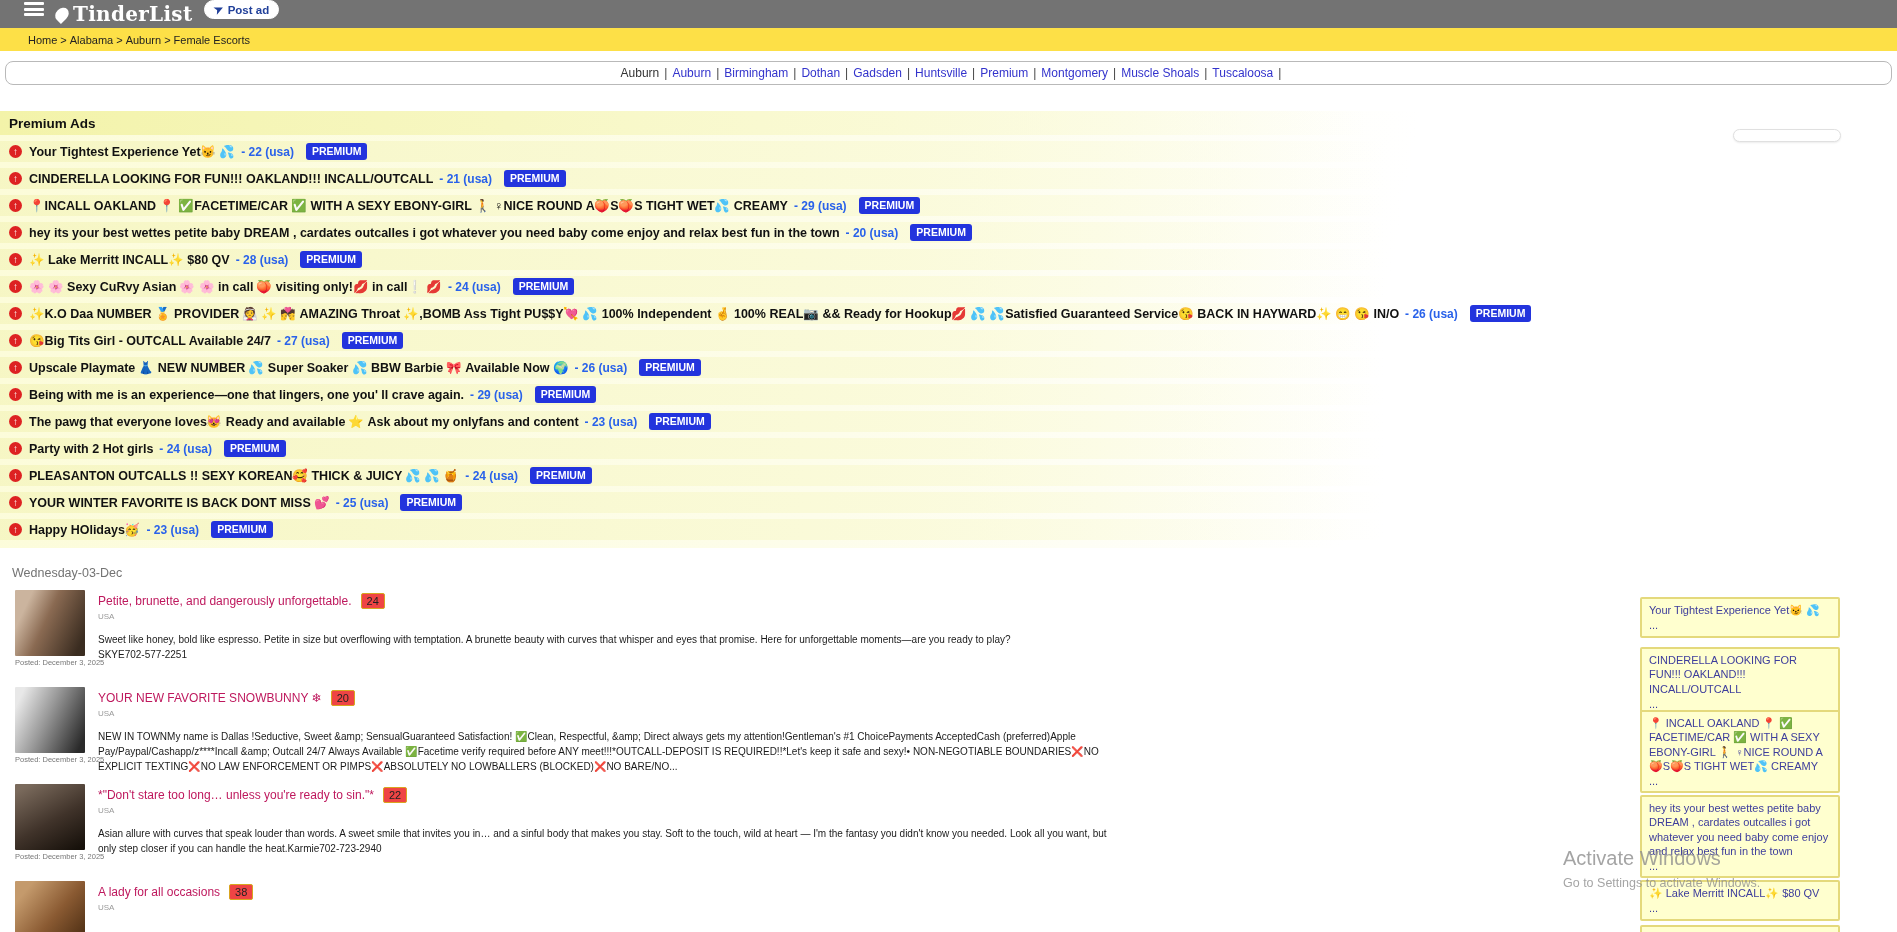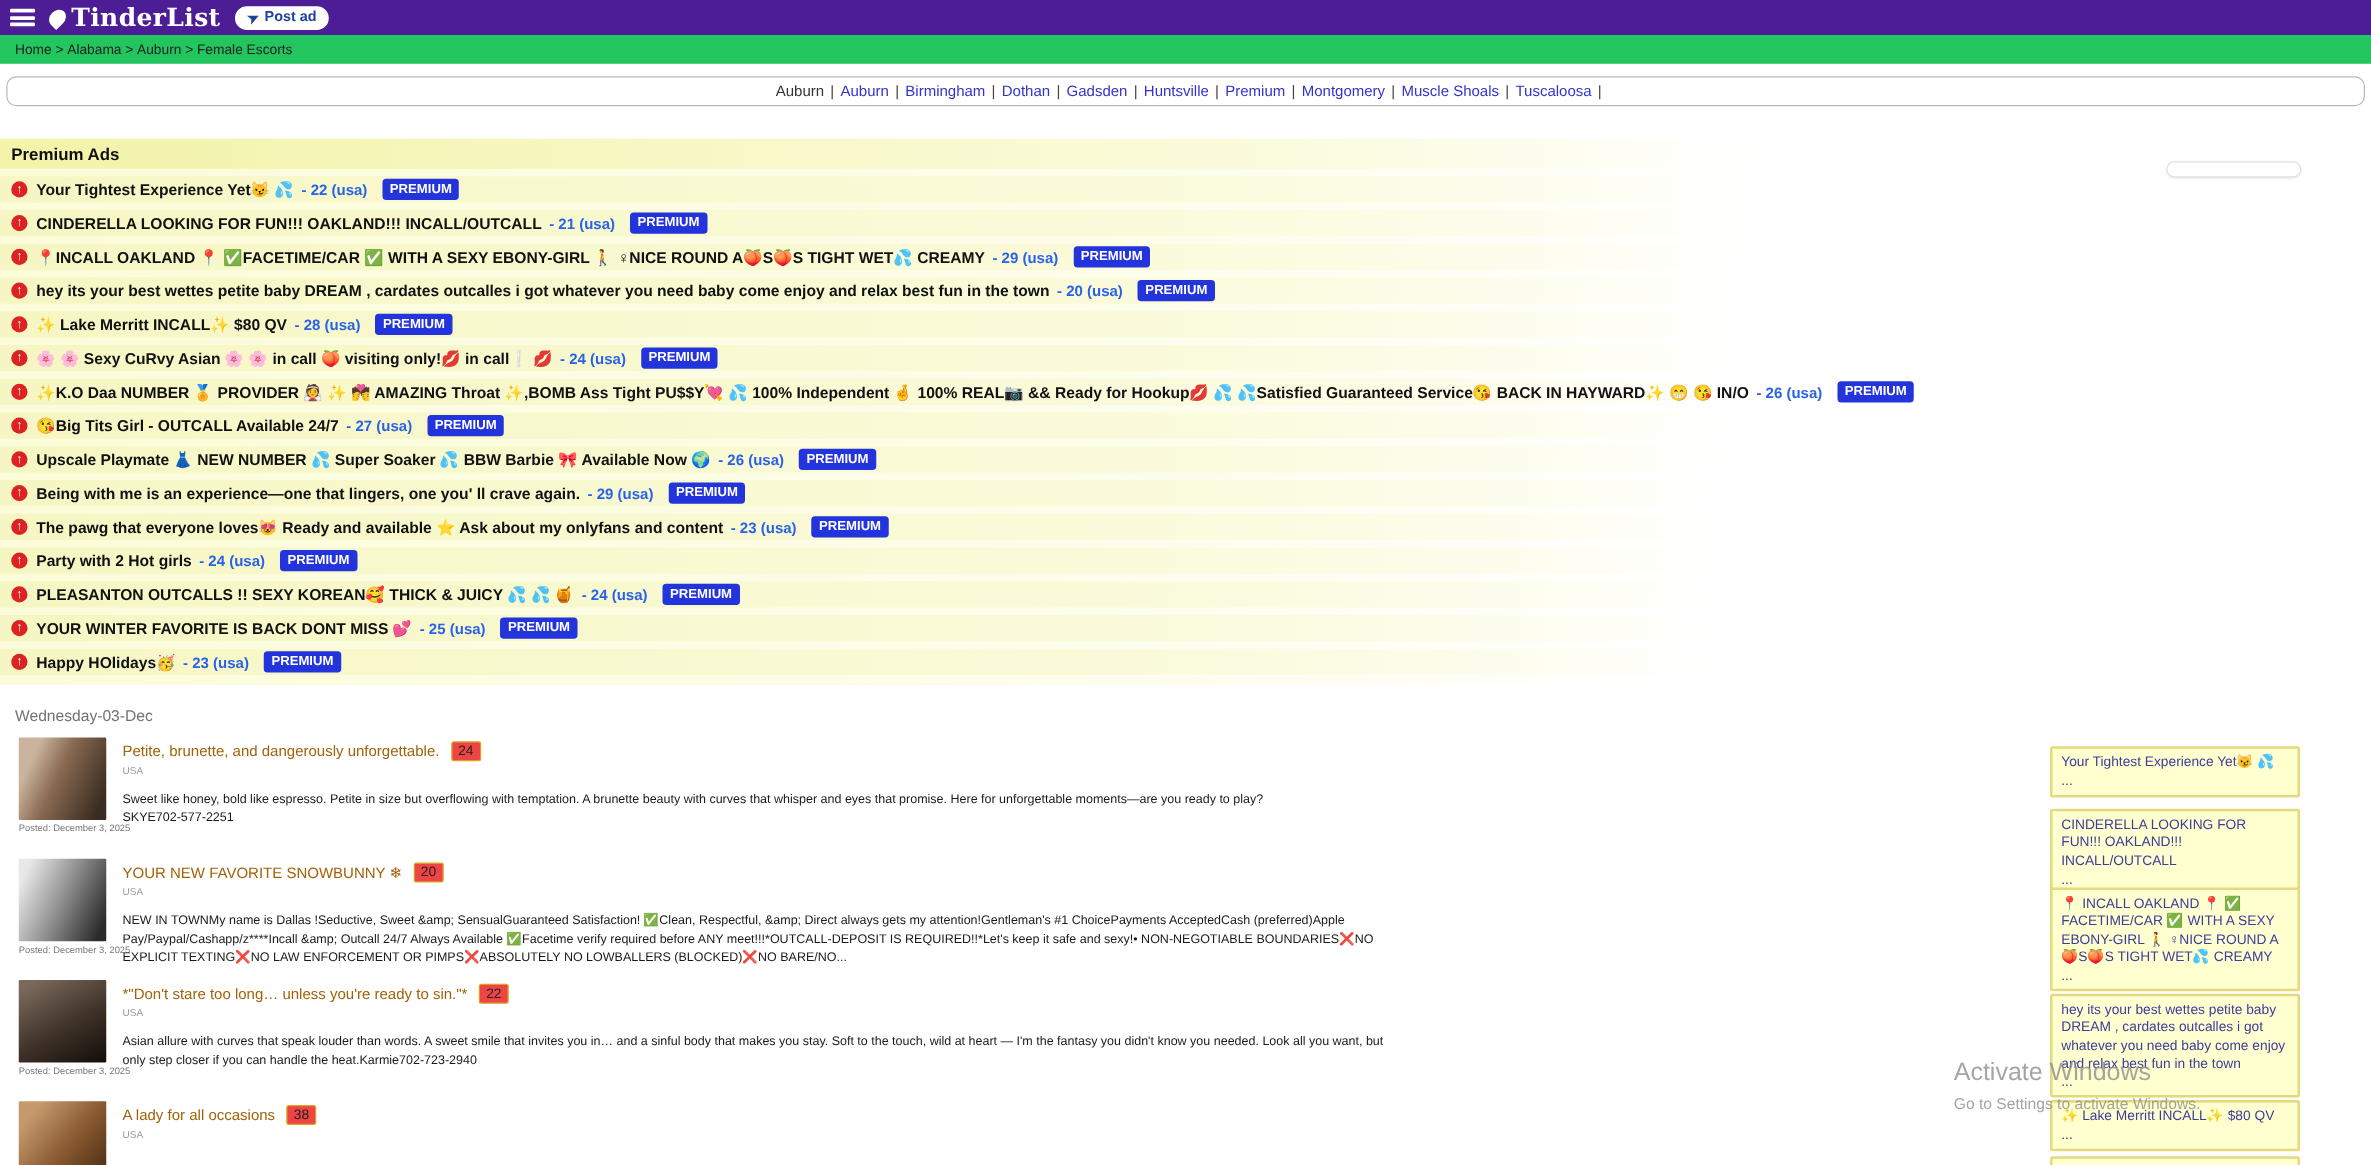--- a/index.html
+++ b/index.html
@@ -1,29 +1,29 @@
 <!DOCTYPE html>
 <html><head>
 <meta charset="utf-8">
 <style>
   * { margin:0; padding:0; box-sizing:border-box; }
   html,body { width:1897px; height:932px; overflow:hidden; background:#fff;
     font-family:"Liberation Sans", sans-serif; position:relative; }
 
   
-  .topbar { height:28px; background:#4c1d95; display:flex; align-items:center; padding:0 6px; }
+  .topbar { height:28px; background:#737373; display:flex; padding:0 22px; }
   .hamburger { width:24px; height:18px; display:flex; flex-direction:column; justify-content:space-between; padding:2px 2px; cursor:pointer; margin-right:10px; }
   .hamburger span { display:block; height:3px; background:#fff; border-radius:1px; }
   .logo { display:flex; align-items:center; gap:2px; color:#fff; font-family:"DejaVu Serif", serif; font-size:20px; font-weight:700; letter-spacing:.3px; }
   .flame { width:12px; height:15px; background:#fff; border-radius:0 50% 50% 50%; transform:rotate(-135deg); margin-right:3px; }
   .postad { margin-left:12px; background:#fff; border:1px solid #fff; border-radius:10px; height:19px; display:flex; align-items:center; gap:4px; padding:0 9px; color:#21409a; font-size:11.5px; font-weight:700; cursor:pointer; }
   .postad .plane { font-size:11px; transform:rotate(-25deg); display:inline-block; }
 
   
-  .breadcrumbs { height:23px; background:#22c55e; display:flex; align-items:center; font-size:11px; color:#222; padding:0 12px; }
+  .breadcrumbs { height:23px; background:#fde047; display:flex; align-items:center; font-size:11px; color:#222; padding:0 28px; }
   .breadcrumbs a { color:#222; text-decoration:none; }
   .breadcrumbs .bsep { margin:0 3px; color:#222; }
 
   
   .navbox { margin:10px 5px 0 5px; border:1px solid #b9b9b9; border-radius:8px; height:24px; display:flex; align-items:center; justify-content:center; background:#fff; font-size:12px; }
   .navbox a.city { color:#3333cc; text-decoration:none; margin:0 5px; }
   .navbox a.city.current { color:#333; }
   .navbox .sep { color:#444; }
 
   
@@ -43,21 +43,21 @@
 
   
   .listings-area { margin-top:14px; }
   .date-header { font-size:12.5px; font-weight:500; color:#737373; padding:4px 0 10px 12px; }
   .listing { display:flex; min-height:97px; padding-left:15px; }
   .lthumb-col { width:76px; min-width:76px; }
   .lthumb { width:70px; height:66px; border-radius:1px; cursor:pointer; }
   .lposted { font-size:7.5px; color:#777; margin-top:2px; white-space:nowrap; }
   .lbody { margin-left:7px; padding-top:3px; }
   .ltitlerow { display:flex; align-items:center; gap:9px; }
-  .ltitle { color:#a16207; font-size:12px; text-decoration:none; }
+  .ltitle { color:#be185d; font-size:12px; text-decoration:none; }
   .lage { border:1px solid #d9a520; background:#ef4444; color:#222; font-size:11px; padding:0 5px; border-radius:2px; line-height:14px; }
   .lcountry { font-size:8px; color:#999; margin-top:3px; }
   .ldesc { font-size:10px; color:#1a1a1a; line-height:1.5; margin-top:11px; width:1010px; white-space:pre-line; }
 
   
   .sidebox { position:absolute; left:1640px; width:200px; background:#ffffcf; border:2px solid #e4d97c; border-radius:2px; padding:4px 7px 3px 7px; font-size:11px; line-height:1.3; color:#3d3d9c; z-index:2; }
   .sidebox .more { color:#3d3d9c; margin-top:1px; }
 
   
   .watermark { position:absolute; left:1563px; top:847px; z-index:20; color:#8e8e8e; opacity:.8; pointer-events:none; }

